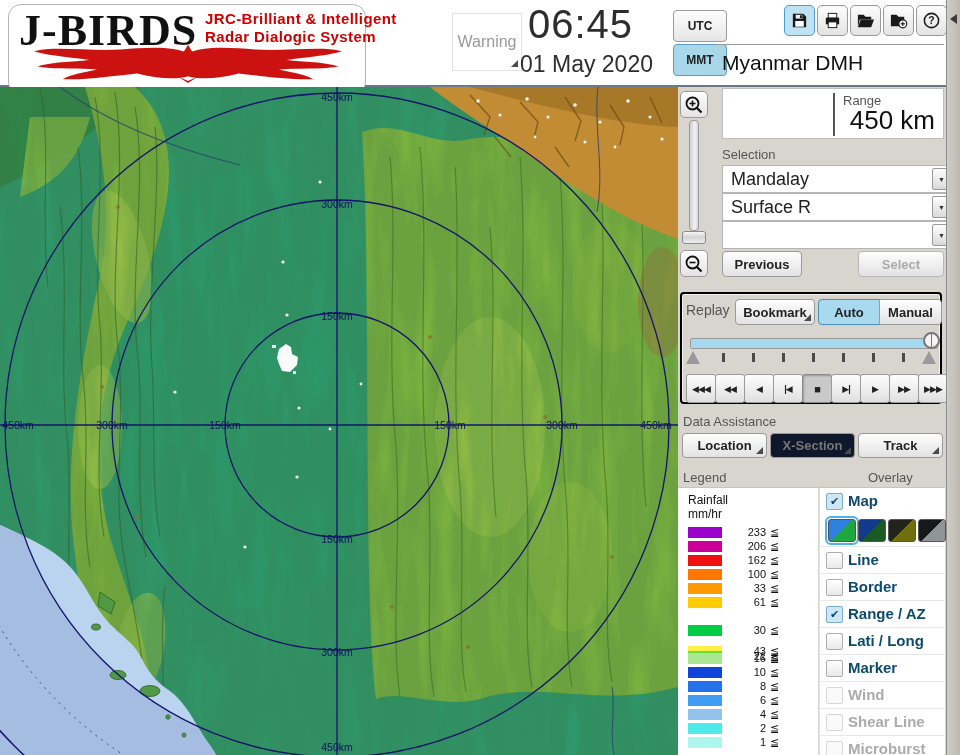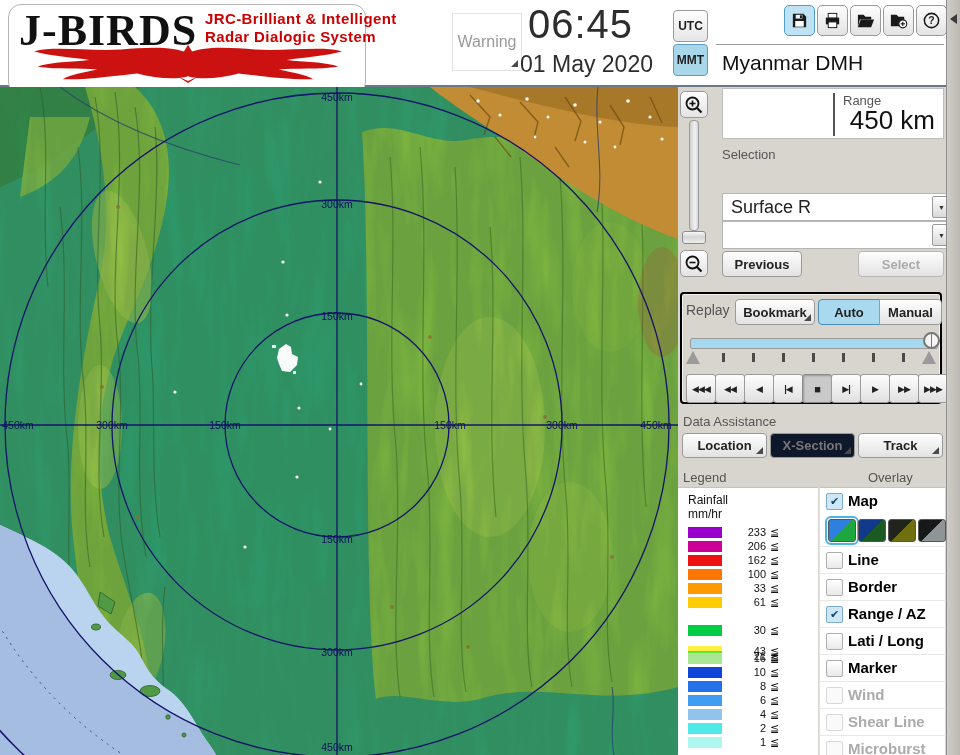--- a/index.html
+++ b/index.html
@@ -10,21 +10,21 @@
   
   #topbar{left:0;top:0;width:960px;height:87px;background:#fff;border-bottom:2px solid #6b7888;}
   #logo-box{left:8px;top:4px;width:358px;height:91px;border:1px solid #b5b5b5;border-radius:13px;background:#fff;}
   #logo-title{left:10px;top:0px;font-family:"Liberation Serif","DejaVu Serif",serif;font-weight:bold;font-size:44px;color:#111;letter-spacing:1px;}
   .logo-sub{left:196px;color:#cc0000;font-weight:bold;font-size:15px;letter-spacing:.4px;white-space:nowrap;}
   #logo-eagle{left:14px;top:34px;}
   #warning-btn{left:452px;top:13px;width:70px;height:58px;background:#fff;border:1px solid #e2e2e2;color:#9a9a9a;
       font-size:16px;display:flex;align-items:center;justify-content:center;}
   #clock-time{left:528px;top:2px;width:150px;font-size:40px;color:#2d2d2d;letter-spacing:1px;}
   #clock-date{left:520px;top:51px;width:160px;font-size:23px;color:#2d2d2d;white-space:nowrap;}
-  .tz-btn{left:673px;width:35px;height:32px;border:1px solid #9a9a9a;border-radius:4px;
+  .tz-btn{left:673px;width:54px;height:32px;border:1px solid #9a9a9a;border-radius:4px;
       background:linear-gradient(#fdfdfd,#e6e6e6);font-weight:bold;font-size:12px;
       display:flex;align-items:center;justify-content:center;color:#222;}
   #tz-utc{top:10px;}
   #tz-mmt{top:44px;background:#a9d7ea;border-color:#5f9dc0;}
   .tool{top:5px;width:31px;height:31px;border:1px solid #9a9a9a;border-radius:5px;
       background:linear-gradient(#fdfdfd,#e3e3e3);display:flex;align-items:center;justify-content:center;}
   .tool.active{background:#bfe3f5;border-color:#4f9fc8;}
   #station-divider{left:716px;top:44px;width:228px;height:1px;background:#9a9a9a;}
   #station-name{left:722px;top:51px;font-size:21px;color:#111;}
 
@@ -85,21 +85,21 @@
   #overlay-box{left:141px;top:400px;width:126px;height:268px;background:#fff;border-top:1px solid #c6c3bc;border-left:1px solid #e4e2dd;}
   .lg-row{position:absolute;left:0;width:140px;height:14px;}
   .lg-swatch{position:absolute;left:10px;top:1px;width:34px;height:11px;}
   .lg-val{position:absolute;left:48px;top:0;width:40px;text-align:right;font-size:11px;color:#111;}
   .lg-suf{position:absolute;left:92px;top:0;font-size:11px;color:#111;}
   .ov-row{position:absolute;left:0;width:126px;height:27px;border-top:1px solid #e8e8e8;}
   .cb{position:absolute;left:6px;top:5px;width:15px;height:15px;border:1px solid #aeaeae;border-radius:2px;
       background:linear-gradient(#fff,#e9e9e9);font-size:11px;color:#12496e;display:flex;align-items:center;justify-content:center;}
   .cb.checked{background:#cfe7f5;border-color:#7aaccc;}
   .cb.off{border-color:#d8d8d8;background:#fafafa;}
-  .ov-label{position:absolute;left:28px;top:4px;font-size:15px;font-weight:bold;color:#000000;white-space:nowrap;}
+  .ov-label{position:absolute;left:28px;top:4px;font-size:15px;font-weight:bold;color:#0c4a6e;white-space:nowrap;}
   .ov-label.off{color:#ababab;}
   .mapstyle{position:absolute;top:0;width:26px;height:21px;border:1px solid #555;border-radius:3px;}
   .mapstyle.selected{outline:2px solid #49b4e4;outline-offset:1px;}
 </style>
 </head>
 <body>
 
 <div id="app">
 
   <div id="topbar" class="abs">
@@ -338,20 +338,24 @@
       </svg>
     </div>
 
     <div id="range-box" class="abs">
       <div id="range-divider" class="abs"></div>
       <div id="range-label" class="abs panel-label">Range</div>
       <div id="range-value">450 km</div>
     </div>
 
     <div class="panel-label" style="left:44px;top:60px;">Selection</div>
+    <div class="dd" style="top:78px;">
+      <span>Mandalay</span>
+      <span class="dd-btn">▼</span>
+    </div>
     <div class="dd" style="top:106px;">
       <span>Surface R</span>
       <span class="dd-btn">▼</span>
     </div>
     <div class="dd" style="top:134px;">
       <span></span>
       <span class="dd-btn">▼</span>
     </div>
     <div class="btn" style="left:44px;top:164px;width:80px;height:26px;">
       <span>Previous</span>

